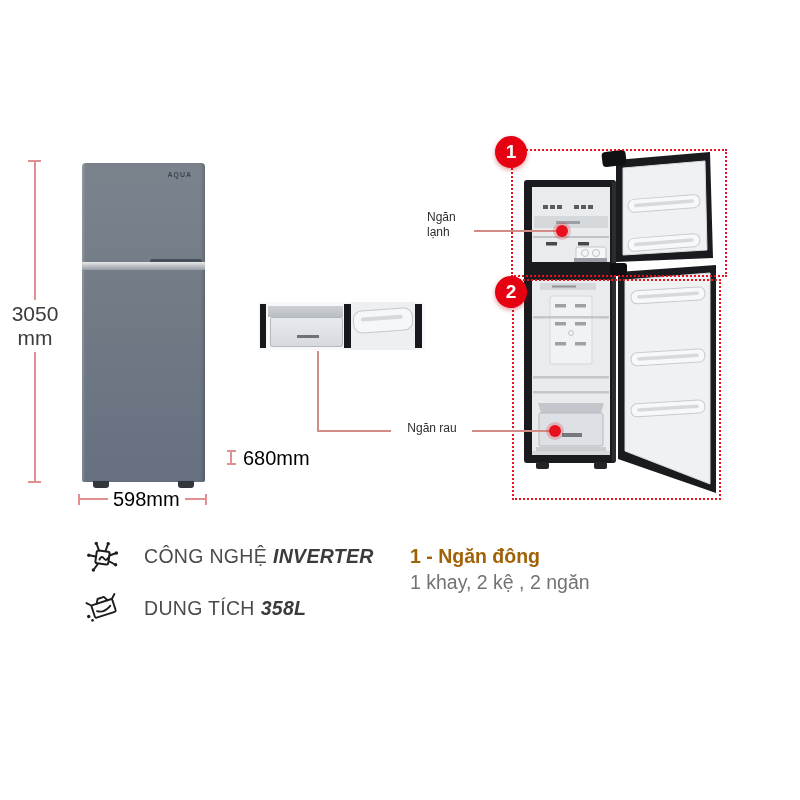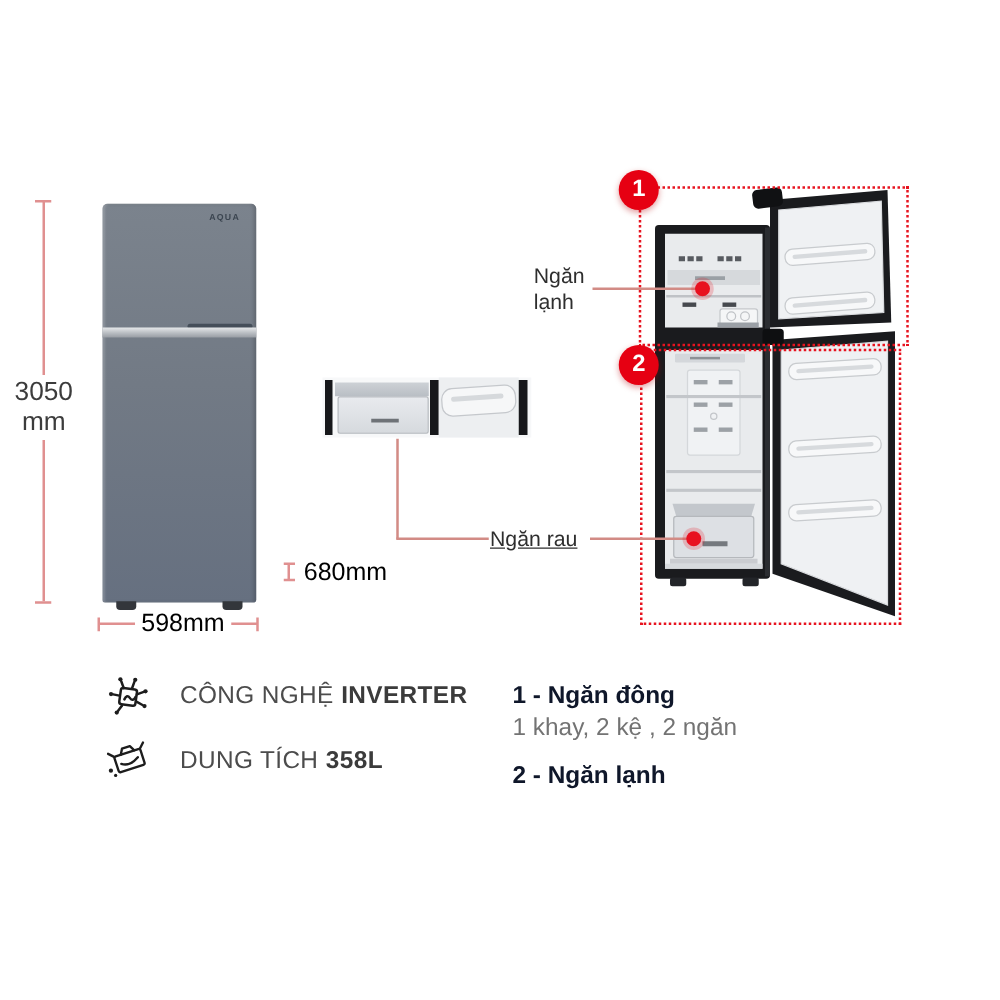--- a/index.html
+++ b/index.html
@@ -32,41 +32,41 @@
   .crop-drawer-label{position:absolute;left:26px;top:17px;width:22px;height:3px;background:#6e7277;}
   .crop-door{position:absolute;left:93px;top:0;width:64px;height:48px;background:#edeff1;}
   .crop-shelf{position:absolute;left:2px;top:7px;width:58px;height:21px;border-radius:9px;
     background:#f6f7f8;border:1px solid #c5c8cc;transform:rotate(-4deg);}
   .crop-shelf-handle{position:absolute;left:7px;top:6px;width:42px;height:4px;border-radius:2px;background:#d6d9dc;}
 
   
   .pinline{position:absolute;background:#d28b85;}
   .pindot{position:absolute;width:12px;height:12px;border-radius:50%;background:#e8101f;
           box-shadow:0 0 0 3px rgba(232,16,31,.22);}
-  .callout-label{position:absolute;color:#2e2e2e;font-size:17px;line-height:1.25;}
+  .callout-label{position:absolute;color:#2e2e2e;font-size:12px;line-height:1.25;}
 
   
   .zone{position:absolute;border:2px dotted #e7131f;}
   .badge{position:absolute;width:32px;height:32px;border-radius:50%;background:#e60012;color:#ffffff;
          font-size:19px;font-weight:bold;display:flex;align-items:center;justify-content:center;
          box-shadow:0 2px 5px rgba(180,0,10,.4);z-index:7;}
 
   
   .fridge-open{position:absolute;left:518px;top:146px;z-index:4;}
 
   
   .features{position:absolute;left:84px;top:538px;display:flex;flex-direction:column;gap:16px;z-index:2;}
   .feature-row{display:flex;align-items:center;gap:24px;height:36px;}
   .feature-icon{width:36px;height:36px;flex:0 0 36px;display:flex;align-items:center;justify-content:center;}
   .feature-text{font-size:19.5px;color:#4c4c4c;letter-spacing:.3px;white-space:nowrap;}
-  .feature-text b{color:#3b3b3b;margin-left:6px;}
+  .feature-text b{color:#3b3b3b;margin-left:6px;font-style:italic;}
 
   
   .specs{position:absolute;left:410px;top:545px;width:345px;z-index:2;}
-  .spec-h{font-size:19.5px;font-weight:bold;color:#0f172a;margin:0 0 3px 0;}
+  .spec-h{font-size:19.5px;font-weight:bold;color:#a16207;margin:0 0 3px 0;}
   .spec-p{font-size:19.5px;color:#737373;margin:0 0 14px 0;line-height:1.22;width:338px;}
 </style>
 </head>
 <body>
 
 <div class="stage">
 
   <div class="dimline" style="left:28px;top:160px;width:13px;height:2px;"></div>
   <div class="dimline" style="left:34px;top:161px;width:2px;height:139px;"></div>
   <div class="dimtext" style="left:4px;top:302px;width:62px;">3050</div>
@@ -194,21 +194,21 @@
 
   <div class="callout-label" style="left:427px;top:210px;z-index:6;">
     <div>Ngăn</div>
     <div>lạnh</div>
   </div>
   <div class="pinline" style="left:474px;top:230px;width:84px;height:2px;z-index:6;"></div>
   <div class="pindot" style="left:556px;top:225px;z-index:6;"></div>
 
   <div class="pinline" style="left:317px;top:351px;width:2px;height:80px;z-index:6;"></div>
   <div class="pinline" style="left:317px;top:430px;width:74px;height:2px;z-index:6;"></div>
-  <div class="callout-label" style="left:392px;top:421px;width:80px;z-index:6;text-decoration:underline;">Ngăn rau</div>
+  <div class="callout-label" style="left:392px;top:421px;width:80px;text-align:center;z-index:6;">Ngăn rau</div>
   <div class="pinline" style="left:472px;top:430px;width:78px;height:2px;z-index:6;"></div>
   <div class="pindot" style="left:549px;top:425px;z-index:6;"></div>
 
   <div class="features">
     <div class="feature-row">
       <span class="feature-icon">
         <svg width="34" height="36" viewBox="0 0 34 36">
           <g stroke="#1d1d1d" fill="none" stroke-width="2" stroke-linecap="round">
             <rect x="11" y="13" width="13" height="13" rx="2" transform="rotate(8 17.5 19.5)"></rect>
             <path d="M14 12.5 L12 7"></path>
@@ -247,16 +247,15 @@
           </g>
         </svg>
       </span>
       <span class="feature-text"><span>DUNG TÍCH</span><b>358L</b></span>
     </div>
   </div>
 
   <div class="specs">
     <p class="spec-h">1 - Ngăn đông</p>
     <p class="spec-p">1 khay, 2 kệ , 2 ngăn</p>
-    <p class="spec-h">2 - Ngăn lạnh</p>
   </div>
 
 </div>
 
 </body></html>

